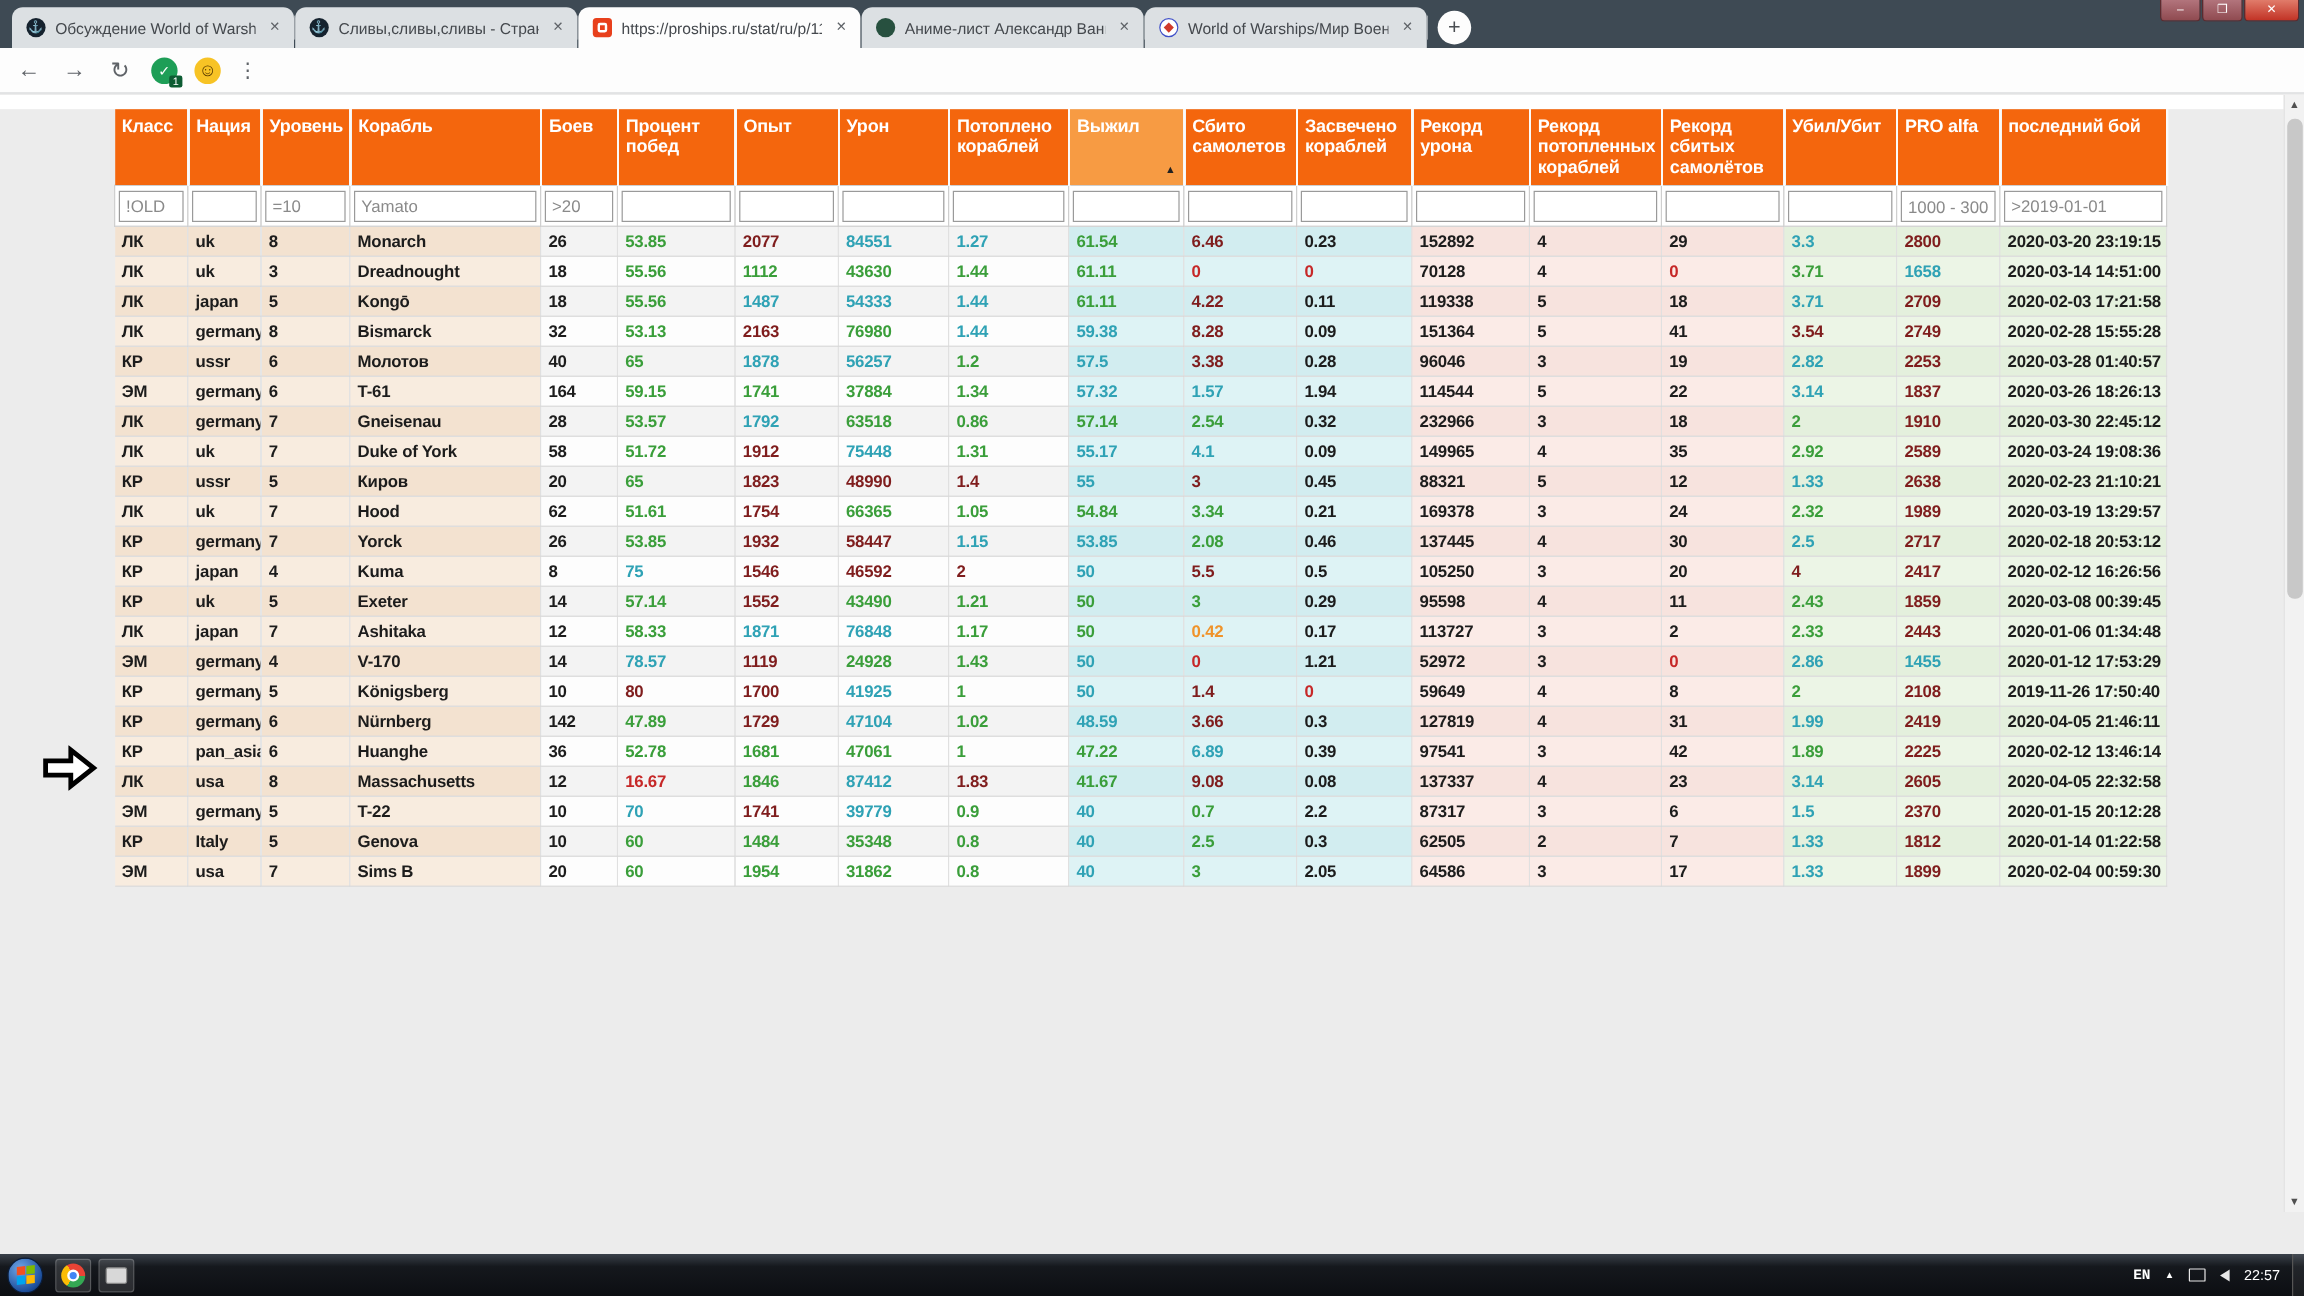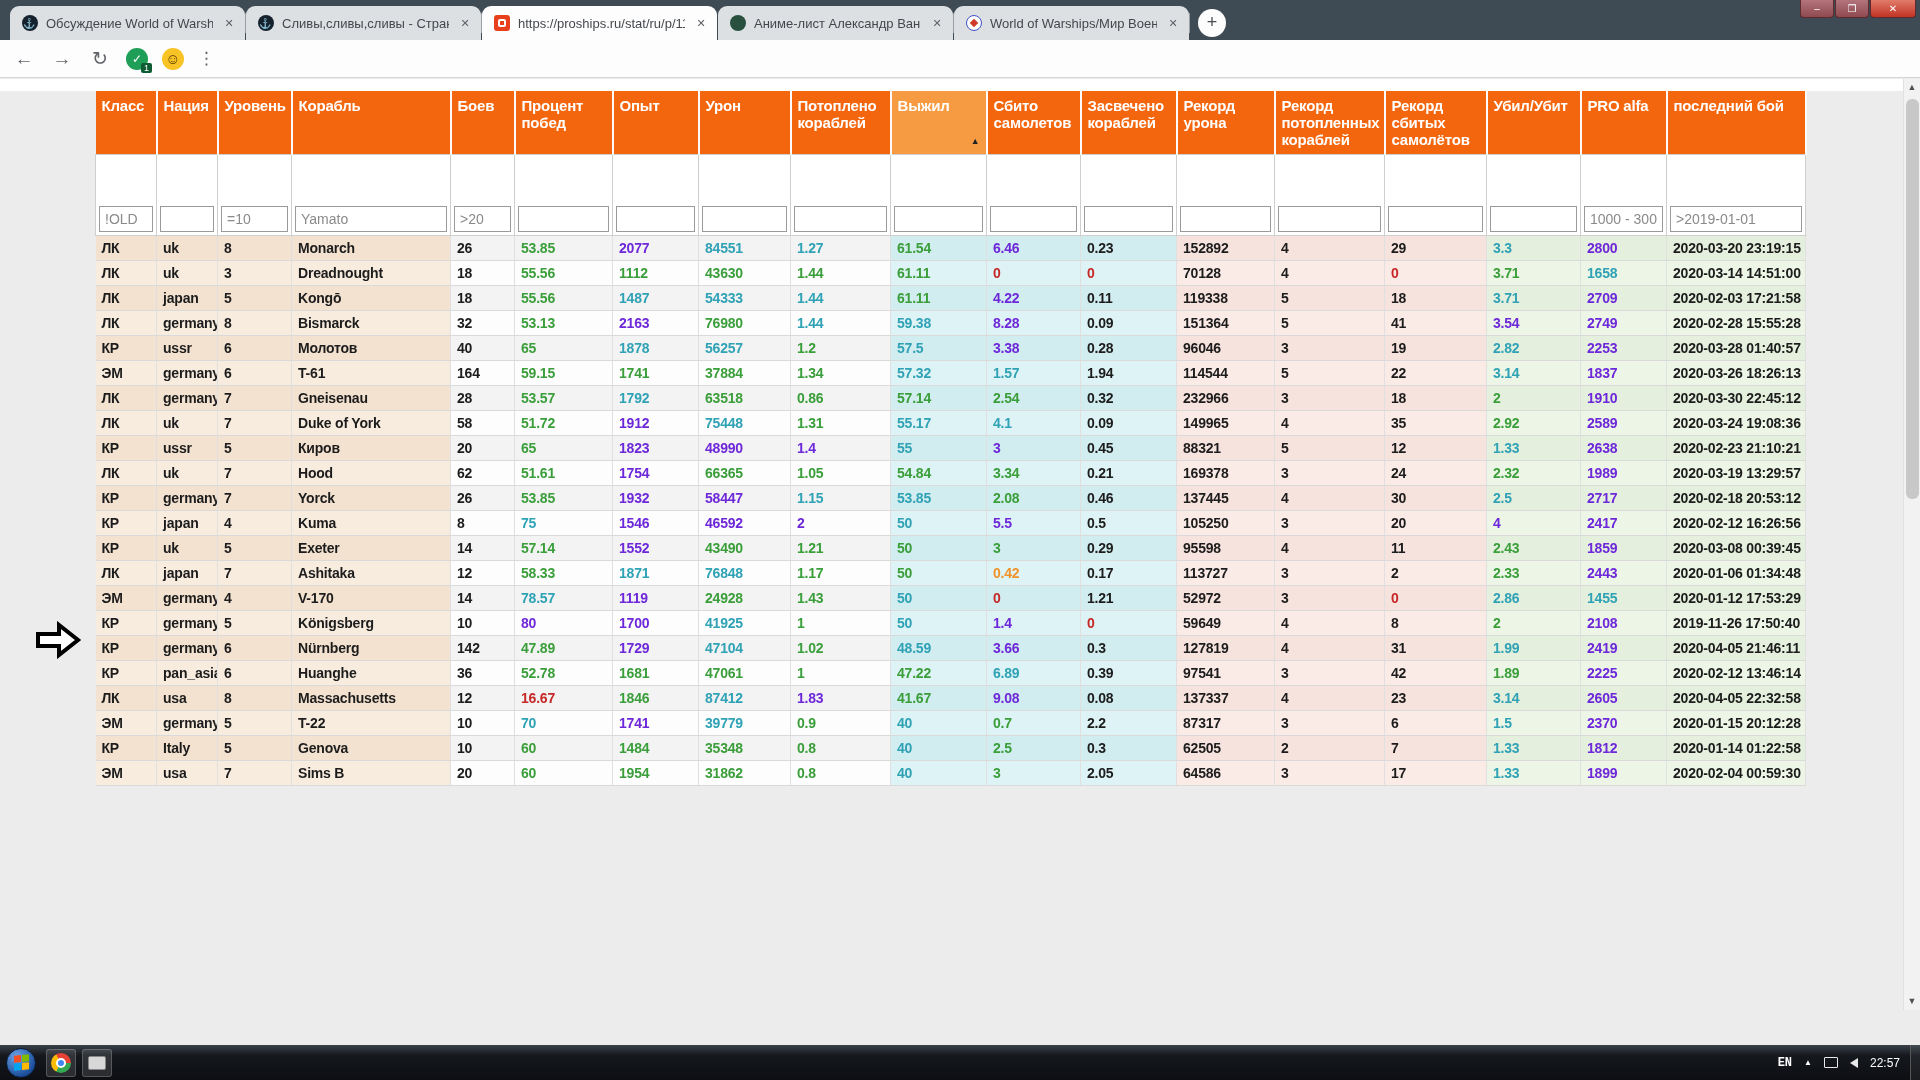--- a/index.html
+++ b/index.html
@@ -64,35 +64,35 @@
   table.stats { border-collapse:collapse; table-layout:fixed;
     margin-left:95px; width:1710px; font-weight:bold; letter-spacing:-0.2px; }
   th { background:#f4660d; color:#fff; font-size:15px; text-align:left;
     vertical-align:top; padding:6px 6px; line-height:17px; height:58px;
     border-right:2px solid #fbfbfb; position:relative; }
   th.sorted { background:#f79b43;margin-top:38px; }
   th .sort-arrow { position:absolute; right:6px; bottom:4px; font-size:9px; color:#222; }
   tr.filter-row td { background:#fff; border:1px solid #cfcfcf; height:34px; padding:3px; }
   tr.filter-row input { width:100%; height:26px; border:1px solid #9a9a9a;
     font-family:inherit; font-size:14px; color:#8a8a8a; padding:0 5px;
-    font-weight:normal; background:#fff;margin-top:48px; }
+    font-weight:normal; background:#fff; }
   td { font-size:14px; padding:0 6px; height:25px; border-right:1px solid rgba(0,0,0,.05);
     border-bottom:1px solid #dadada; white-space:nowrap; overflow:hidden; }
   tr.r-even td.cg-label { background:#f3e2d0; }
   tr.r-odd  td.cg-label { background:#f8ecdf; }
   tr.r-even td.cg-plain { background:#f3f3f3; }
   tr.r-odd  td.cg-plain { background:#fdfdfd; }
   tr.r-even td.cg-cyan  { background:#d2edf0; }
   tr.r-odd  td.cg-cyan  { background:#def3f5; }
   tr.r-even td.cg-pink  { background:#f7e3de; }
   tr.r-odd  td.cg-pink  { background:#fbebe7; }
   tr.r-even td.cg-green { background:#e4f0dd; }
   tr.r-odd  td.cg-green { background:#ecf5e6; }
   .c-k{color:#1c1c1c} .c-g{color:#3a9e3a} .c-t{color:#2fa2b5}
-  .c-p{color:#6d28d9} .c-r{color:#c62828} .c-o{color:#f0932a}
+  .c-p{color:#7f1d1d} .c-r{color:#c62828} .c-o{color:#f0932a}
 
   
   .annotation-arrow { position:absolute; left:34px; top:542px; }
 
   
   .scrollbar { position:absolute; top:0; right:0; width:17px; height:931px;
     background:#f2f2f2; border-left:1px solid #e0e0e0; }
   .sb-arrow { height:17px; text-align:center; font-size:9px; color:#505050;
     line-height:17px; }
   .sb-arrow.down { position:absolute; bottom:0; width:100%; }

